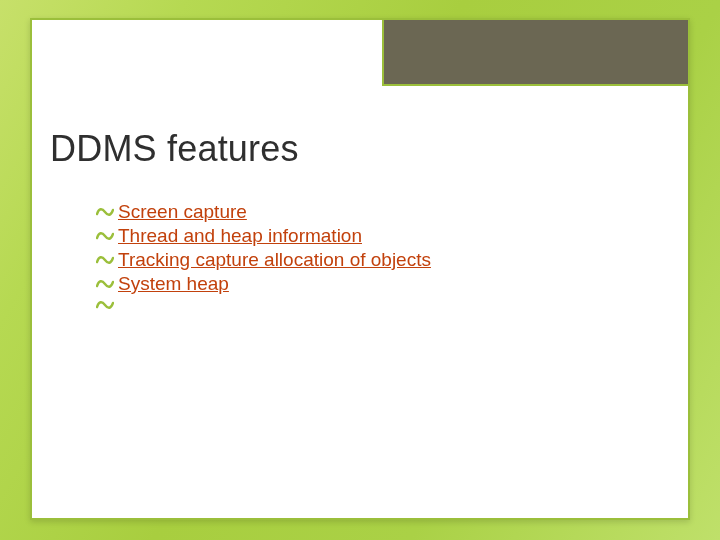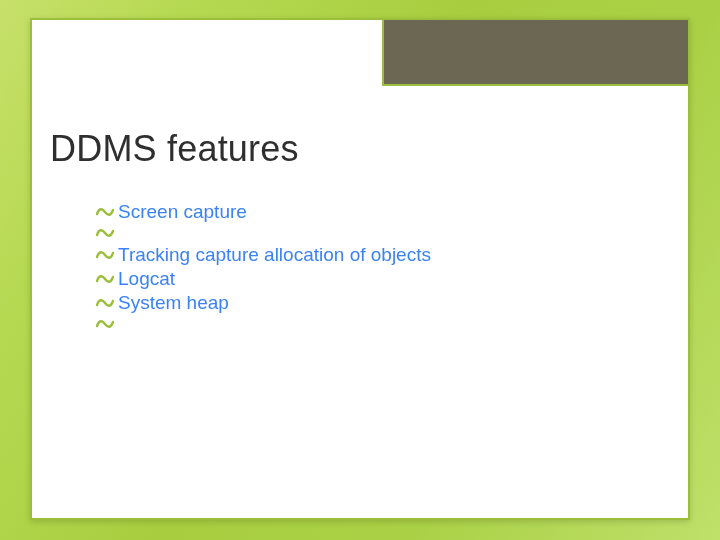--- a/index.html
+++ b/index.html
@@ -63,21 +63,22 @@
     flex: 0 0 22px;
     display: flex;
     align-items: center;
     justify-content: flex-start;
   }
   .bullet-icon-wrap svg {
     display: block;
   }
   .bullet-text {
     font-size: 19px;
-    color: #3b82f6;
+    color: #c2410c;
+    text-decoration: underline;
   }
 </style>
 </head>
 <body>
 
 <div class="slide-bg">
   <div class="slide-card">
     <div class="corner-box"></div>
 
     <div class="title">DDMS features</div>
@@ -91,36 +92,29 @@
             </svg>
         </span>
         <span class="bullet-text">Screen capture</span>
       </div>
       <div class="bullet-row">
         <span class="bullet-icon-wrap">
           <svg width="18" height="14" viewBox="0 0 18 14">
               <path d="M1 9 C3 3, 6 3, 9 7 C12 11, 15 11, 17 5" stroke="#9bbf3b" stroke-width="2.4" fill="none" stroke-linecap="round"></path>
             </svg>
         </span>
+        <span class="bullet-text">Thread and heap information</span>
       </div>
       <div class="bullet-row">
         <span class="bullet-icon-wrap">
           <svg width="18" height="14" viewBox="0 0 18 14">
               <path d="M1 9 C3 3, 6 3, 9 7 C12 11, 15 11, 17 5" stroke="#9bbf3b" stroke-width="2.4" fill="none" stroke-linecap="round"></path>
             </svg>
         </span>
         <span class="bullet-text">Tracking capture allocation of objects</span>
-      </div>
-      <div class="bullet-row">
-        <span class="bullet-icon-wrap">
-          <svg width="18" height="14" viewBox="0 0 18 14">
-              <path d="M1 9 C3 3, 6 3, 9 7 C12 11, 15 11, 17 5" stroke="#9bbf3b" stroke-width="2.4" fill="none" stroke-linecap="round"></path>
-            </svg>
-        </span>
-        <span class="bullet-text">Logcat</span>
       </div>
       <div class="bullet-row">
         <span class="bullet-icon-wrap">
           <svg width="18" height="14" viewBox="0 0 18 14">
               <path d="M1 9 C3 3, 6 3, 9 7 C12 11, 15 11, 17 5" stroke="#9bbf3b" stroke-width="2.4" fill="none" stroke-linecap="round"></path>
             </svg>
         </span>
         <span class="bullet-text">System heap</span>
       </div>
       <div class="bullet-row">

